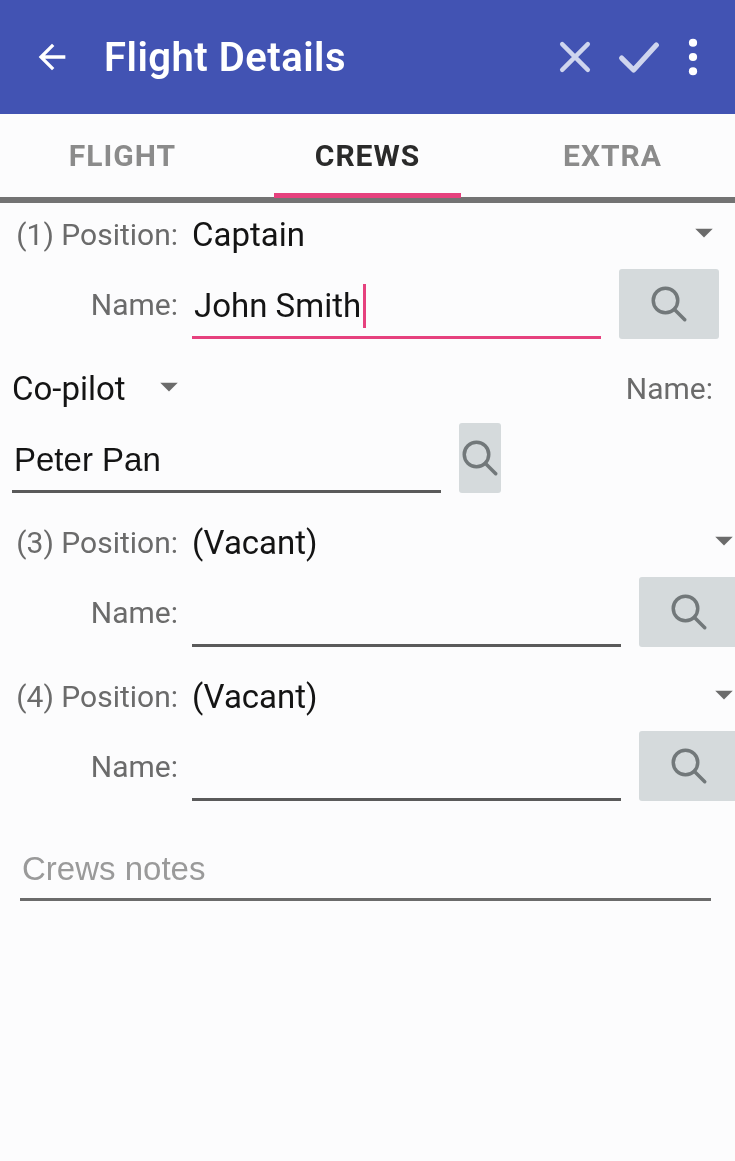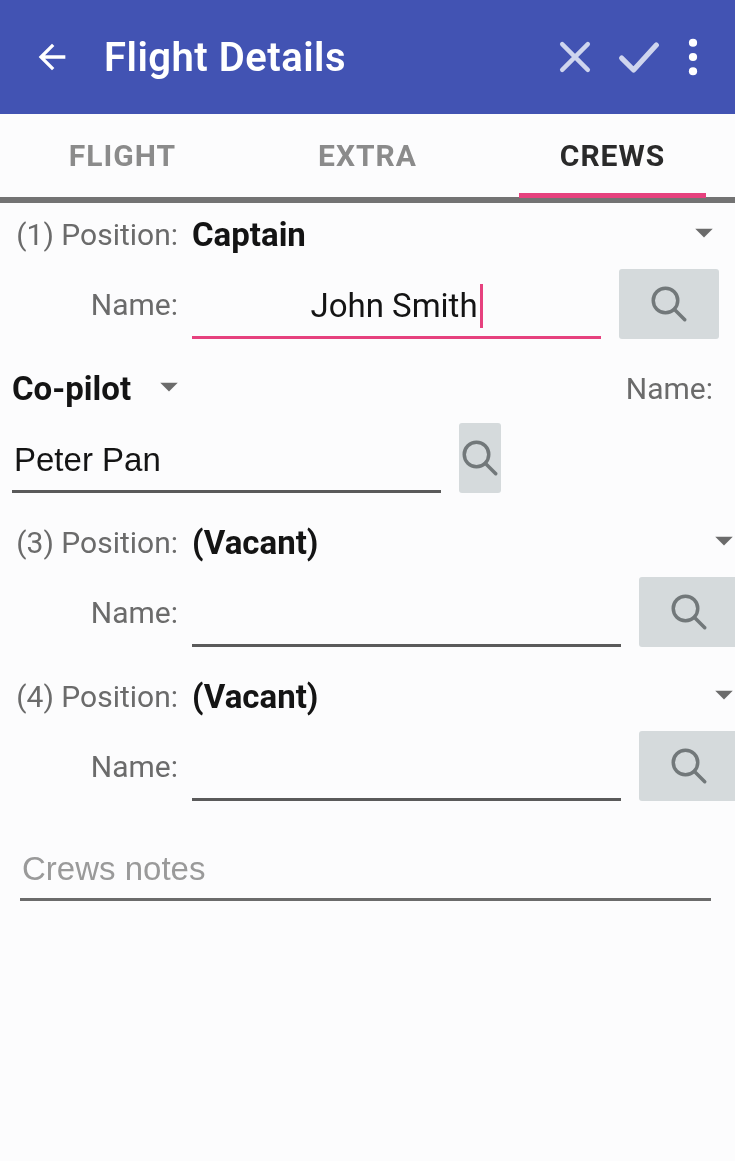--- a/index.html
+++ b/index.html
@@ -95,21 +95,21 @@
   }
 
   
   .pos-wrap {
     display: flex;
     align-items: center;
   }
   .pos-select {
     flex: 1;
     font-size: 33px;
-    font-weight: 700;
+    font-weight: 400;
     color: #141414;
     height: 54px;
     display: flex;
     align-items: center;
     cursor: pointer;
   }
   .dropdown-caret {
     width: 30px;
     display: flex;
     justify-content: center;
@@ -128,21 +128,20 @@
   .name-input {
     flex: 1;
     border: none;
     border-bottom: 3px solid #5a5a5a;
     background: transparent;
     font-size: 33px;
     height: 60px;
     padding: 0 2px 4px 2px;
     outline: none;
     color: #141414;
-    justify-content: center;
   }
   .name-input.active {
     border-bottom-color: #e6417e;
   }
   .caret-active {
     display: inline-block;
     width: 3px;
     height: 44px;
     background: #e6417e;
     vertical-align: middle;
@@ -199,22 +198,22 @@
     <svg width="10" height="38" viewBox="0 0 6 24">
       <circle cx="3" cy="3" r="2.6" fill="#fff"></circle>
       <circle cx="3" cy="12" r="2.6" fill="#fff"></circle>
       <circle cx="3" cy="21" r="2.6" fill="#fff"></circle>
     </svg>
   </div>
 </div>
 
 <div class="tabs">
   <div class="tab">FLIGHT</div>
+  <div class="tab active">CREWS</div>
   <div class="tab">EXTRA</div>
-  <div class="tab active">CREWS</div>
 </div>
 
 <div class="content">
 
   
   <div class="crew-row">
     <div class="crew-label">
       <span>(1)</span> <span>Position:</span>
     </div>
     <div class="pos-wrap">

